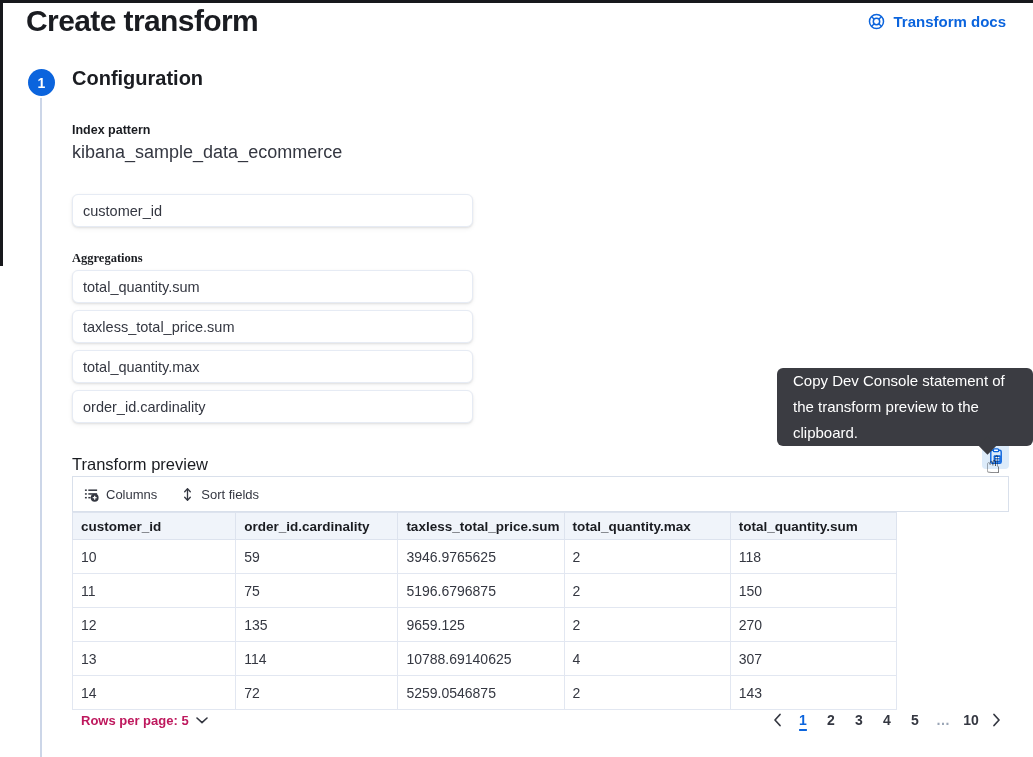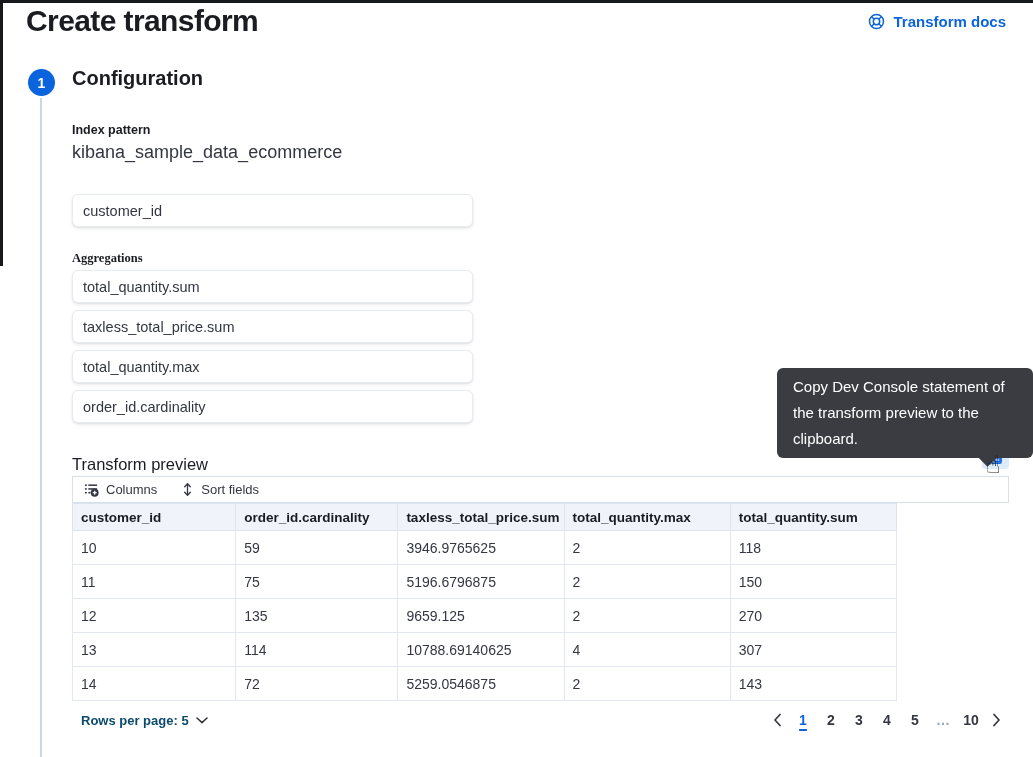--- a/index.html
+++ b/index.html
@@ -32,48 +32,48 @@
   .lbl-aggs    { top:251px;font-family:Liberation Serif, serif; }
 
   .card-list { position:absolute; left:72px; width:401px; }
   .list-groupby { top:194px; }
   .list-aggs    { top:270px; }
   .card { height:33px; margin-bottom:7px; background:#fff; border:1px solid #e6ebf4; border-radius:6px;
     display:flex; align-items:center; padding:0 10px; font-size:14.5px; color:#343741;
     box-shadow:0 1px 2px rgba(0,0,0,.09), 0 2px 5px rgba(0,0,0,.05); cursor:pointer; }
 
   .tooltip { position:absolute; left:777px; top:368px; width:256px; background:var(--tooltip-bg);
-    color:#fff; font-size:15px; line-height:26px; padding:6px 16px; border-radius:6px; z-index:10; }
+    color:#fff; font-size:15px; line-height:26px; padding:0 16px; border-radius:6px; z-index:10; }
   .tooltip-arrow { position:absolute; bottom:-6px; left:204px; width:13px; height:13px;
     background:var(--tooltip-bg); transform:rotate(45deg); }
 
   .copy-btn { position:absolute; left:982px; top:442px; width:27px; height:27px; border-radius:4px;
     background:#dcebfa; display:flex; align-items:center; justify-content:center; cursor:pointer; }
   .hand-cursor { position:absolute; left:986px; top:451px; font-size:24px; color:#17181c; z-index:12;
     font-family:"DejaVu Sans",sans-serif; pointer-events:none; }
 
   .preview-title { position:absolute; left:72px; top:447px; font-size:16.5px; font-weight:normal; color:#1a1c21;margin-top:8px; }
 
   .grid { position:absolute; left:72px; top:476px; width:937px; }
-  .toolbar { height:27px; border:1px solid #d9e0eb; background:#fff; display:flex; align-items:center;
+  .toolbar { height:36px; border:1px solid #d9e0eb; background:#fff; display:flex; align-items:center;
     gap:24px; padding-left:11px; }
   .toolbar-btn { display:flex; align-items:center; gap:7px; font-size:13px; font-weight:500;
     color:#343741; background:none; border:none; cursor:pointer;
     font-family:"Liberation Sans","DejaVu Sans",sans-serif; }
 
   table.preview { width:825px; border-collapse:collapse; table-layout:fixed; }
   table.preview th { background:#f0f4fa; border:1px solid #dde3ee; padding:5px 8px; font-size:13.5px;
     font-weight:bold; color:#1a1c21; text-align:left; height:27px; cursor:pointer; }
   table.preview td { border:1px solid #e2e7f1; padding:0 10px 0 8px; font-size:14px; color:#343741;
     height:34px; background:#fff; }
   table.preview td.num { }
 
   .grid-footer { position:absolute; left:72px; top:704px; width:937px; height:32px;
     display:flex; align-items:center; justify-content:space-between; }
-  .rows-btn { display:flex; align-items:center; gap:7px; font-size:13px; font-weight:600; color:#0c4a6e;
+  .rows-btn { display:flex; align-items:center; gap:7px; font-size:13px; font-weight:600; color:#be185d;
     background:none; border:none; cursor:pointer; padding-left:9px;
     font-family:"Liberation Sans","DejaVu Sans",sans-serif; }
   .pagination { display:flex; align-items:center; gap:6px; padding-right:4px; }
   .page-num { min-width:22px; height:24px; display:flex; align-items:center; justify-content:center;
     font-size:14px; font-weight:600; color:#343741; background:none; border:none; cursor:pointer;
     font-family:"Liberation Sans","DejaVu Sans",sans-serif; }
   .page-num.active { color:var(--accent); text-decoration:underline; text-underline-offset:4px;
     text-decoration-thickness:2px; }
   .page-ellipsis { color:#9aa5b6; cursor:default; }
   .page-chev { background:none; border:none; cursor:pointer; display:flex; align-items:center;

